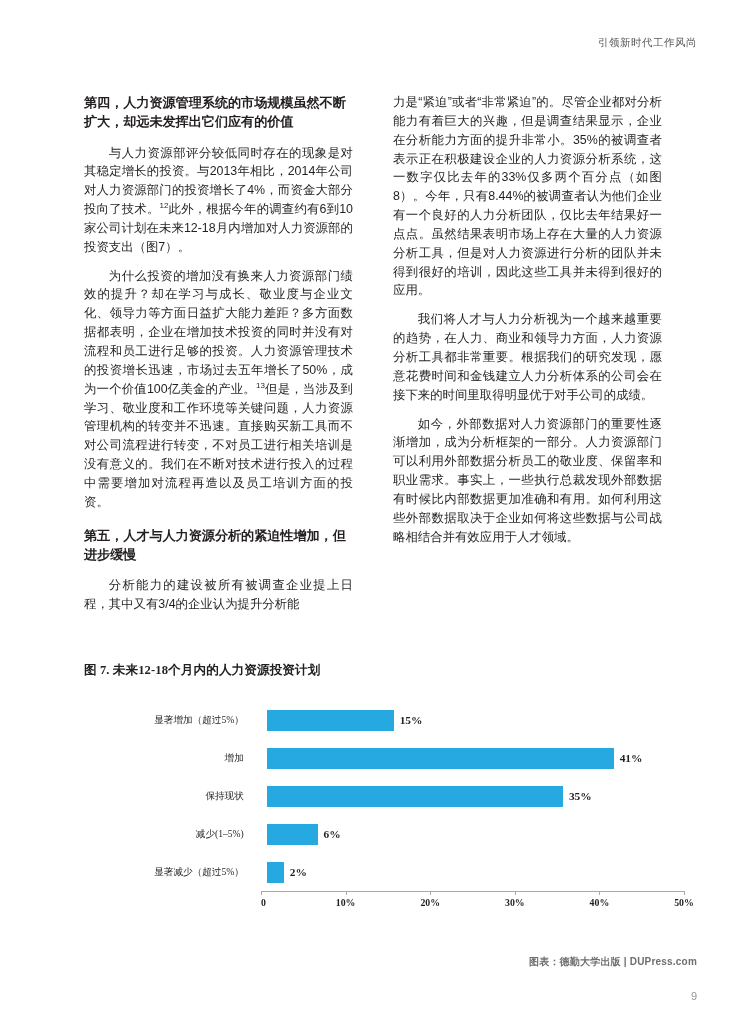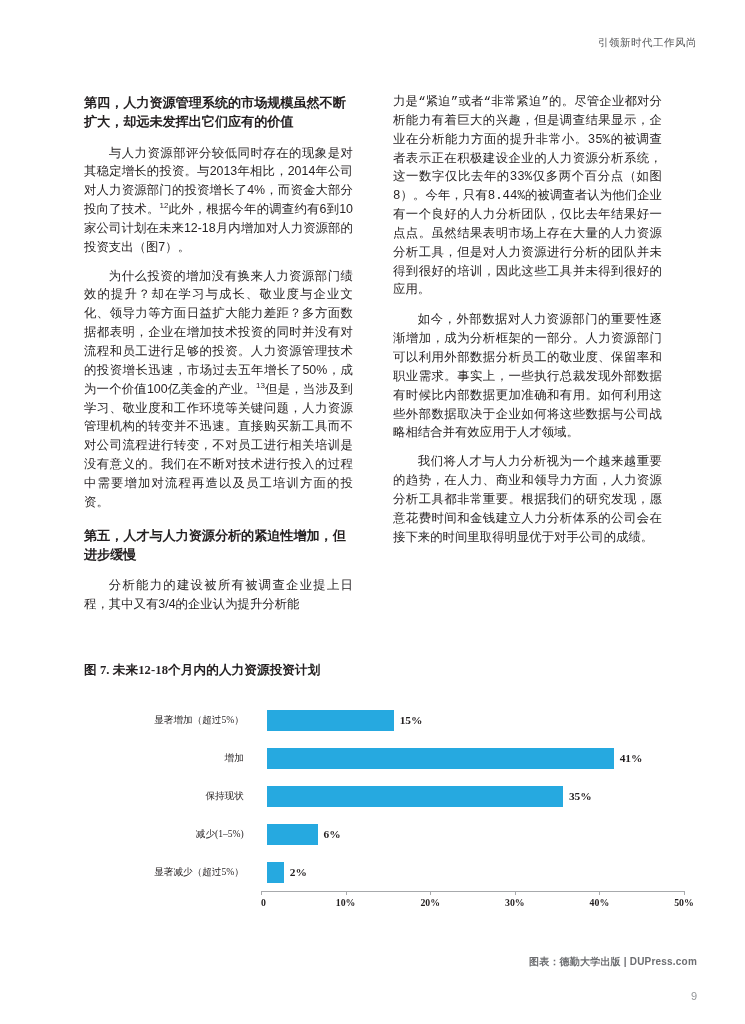--- a/index.html
+++ b/index.html
@@ -60,21 +60,20 @@
     margin: 0 0 10px 0;
     font-size: 12.4px;
     line-height: 1.52;
     text-align: justify;
     text-justify: inter-ideograph;
     text-indent: 2em;
     color: #231f20;
   }
   p.body.cont {
     text-indent: 0;
-    font-family: Liberation Mono, monospace;
   }
   sup.fn {
     font-size: 8px;
     vertical-align: super;
     line-height: 0;
   }
 
   
   #figure {
     position: absolute;
@@ -204,22 +203,22 @@
 
       <p class="body"><span>为什么投资的增加没有换来人力资源部门绩效的提升？却在学习与成长、敬业度与企业文化、领导力等方面日益扩大能力差距？多方面数据都表明，企业在增加技术投资的同时并没有对流程和员工进行足够的投资。人力资源管理技术的投资增长迅速，市场过去五年增长了50%，成为一个价值100亿美金的产业。</span><sup class="fn">13</sup><span>但是，当涉及到学习、敬业度和工作环境等关键问题，人力资源管理机构的转变并不迅速。直接购买新工具而不对公司流程进行转变，不对员工进行相关培训是没有意义的。我们在不断对技术进行投入的过程中需要增加对流程再造以及员工培训方面的投资。</span></p>
 
       <h2 class="subhead spaced-top">第五，人才与人力资源分析的紧迫性增加，但进步缓慢</h2>
 
       <p class="body">分析能力的建设被所有被调查企业提上日程，其中又有3/4的企业认为提升分析能</p>
     </div>
 
     <div class="col">
       <p class="body cont">力是“紧迫”或者“非常紧迫”的。尽管企业都对分析能力有着巨大的兴趣，但是调查结果显示，企业在分析能力方面的提升非常小。35%的被调查者表示正在积极建设企业的人力资源分析系统，这一数字仅比去年的33%仅多两个百分点（如图8）。今年，只有8.44%的被调查者认为他们企业有一个良好的人力分析团队，仅比去年结果好一点点。虽然结果表明市场上存在大量的人力资源分析工具，但是对人力资源进行分析的团队并未得到很好的培训，因此这些工具并未得到很好的应用。</p>
+      <p class="body">我们将人才与人力分析视为一个越来越重要的趋势，在人力、商业和领导力方面，人力资源分析工具都非常重要。根据我们的研究发现，愿意花费时间和金钱建立人力分析体系的公司会在接下来的时间里取得明显优于对手公司的成绩。</p>
       <p class="body">如今，外部数据对人力资源部门的重要性逐渐增加，成为分析框架的一部分。人力资源部门可以利用外部数据分析员工的敬业度、保留率和职业需求。事实上，一些执行总裁发现外部数据有时候比内部数据更加准确和有用。如何利用这些外部数据取决于企业如何将这些数据与公司战略相结合并有效应用于人才领域。</p>
-      <p class="body">我们将人才与人力分析视为一个越来越重要的趋势，在人力、商业和领导力方面，人力资源分析工具都非常重要。根据我们的研究发现，愿意花费时间和金钱建立人力分析体系的公司会在接下来的时间里取得明显优于对手公司的成绩。</p>
     </div>
 
   </div>
 
   <div id="figure">
     <div id="figure-title">图 7. 未来12-18个月内的人力资源投资计划</div>
 
     <div id="chart">
       <div class="chart-rows" id="chart-rows">
           <div class="chart-row">

